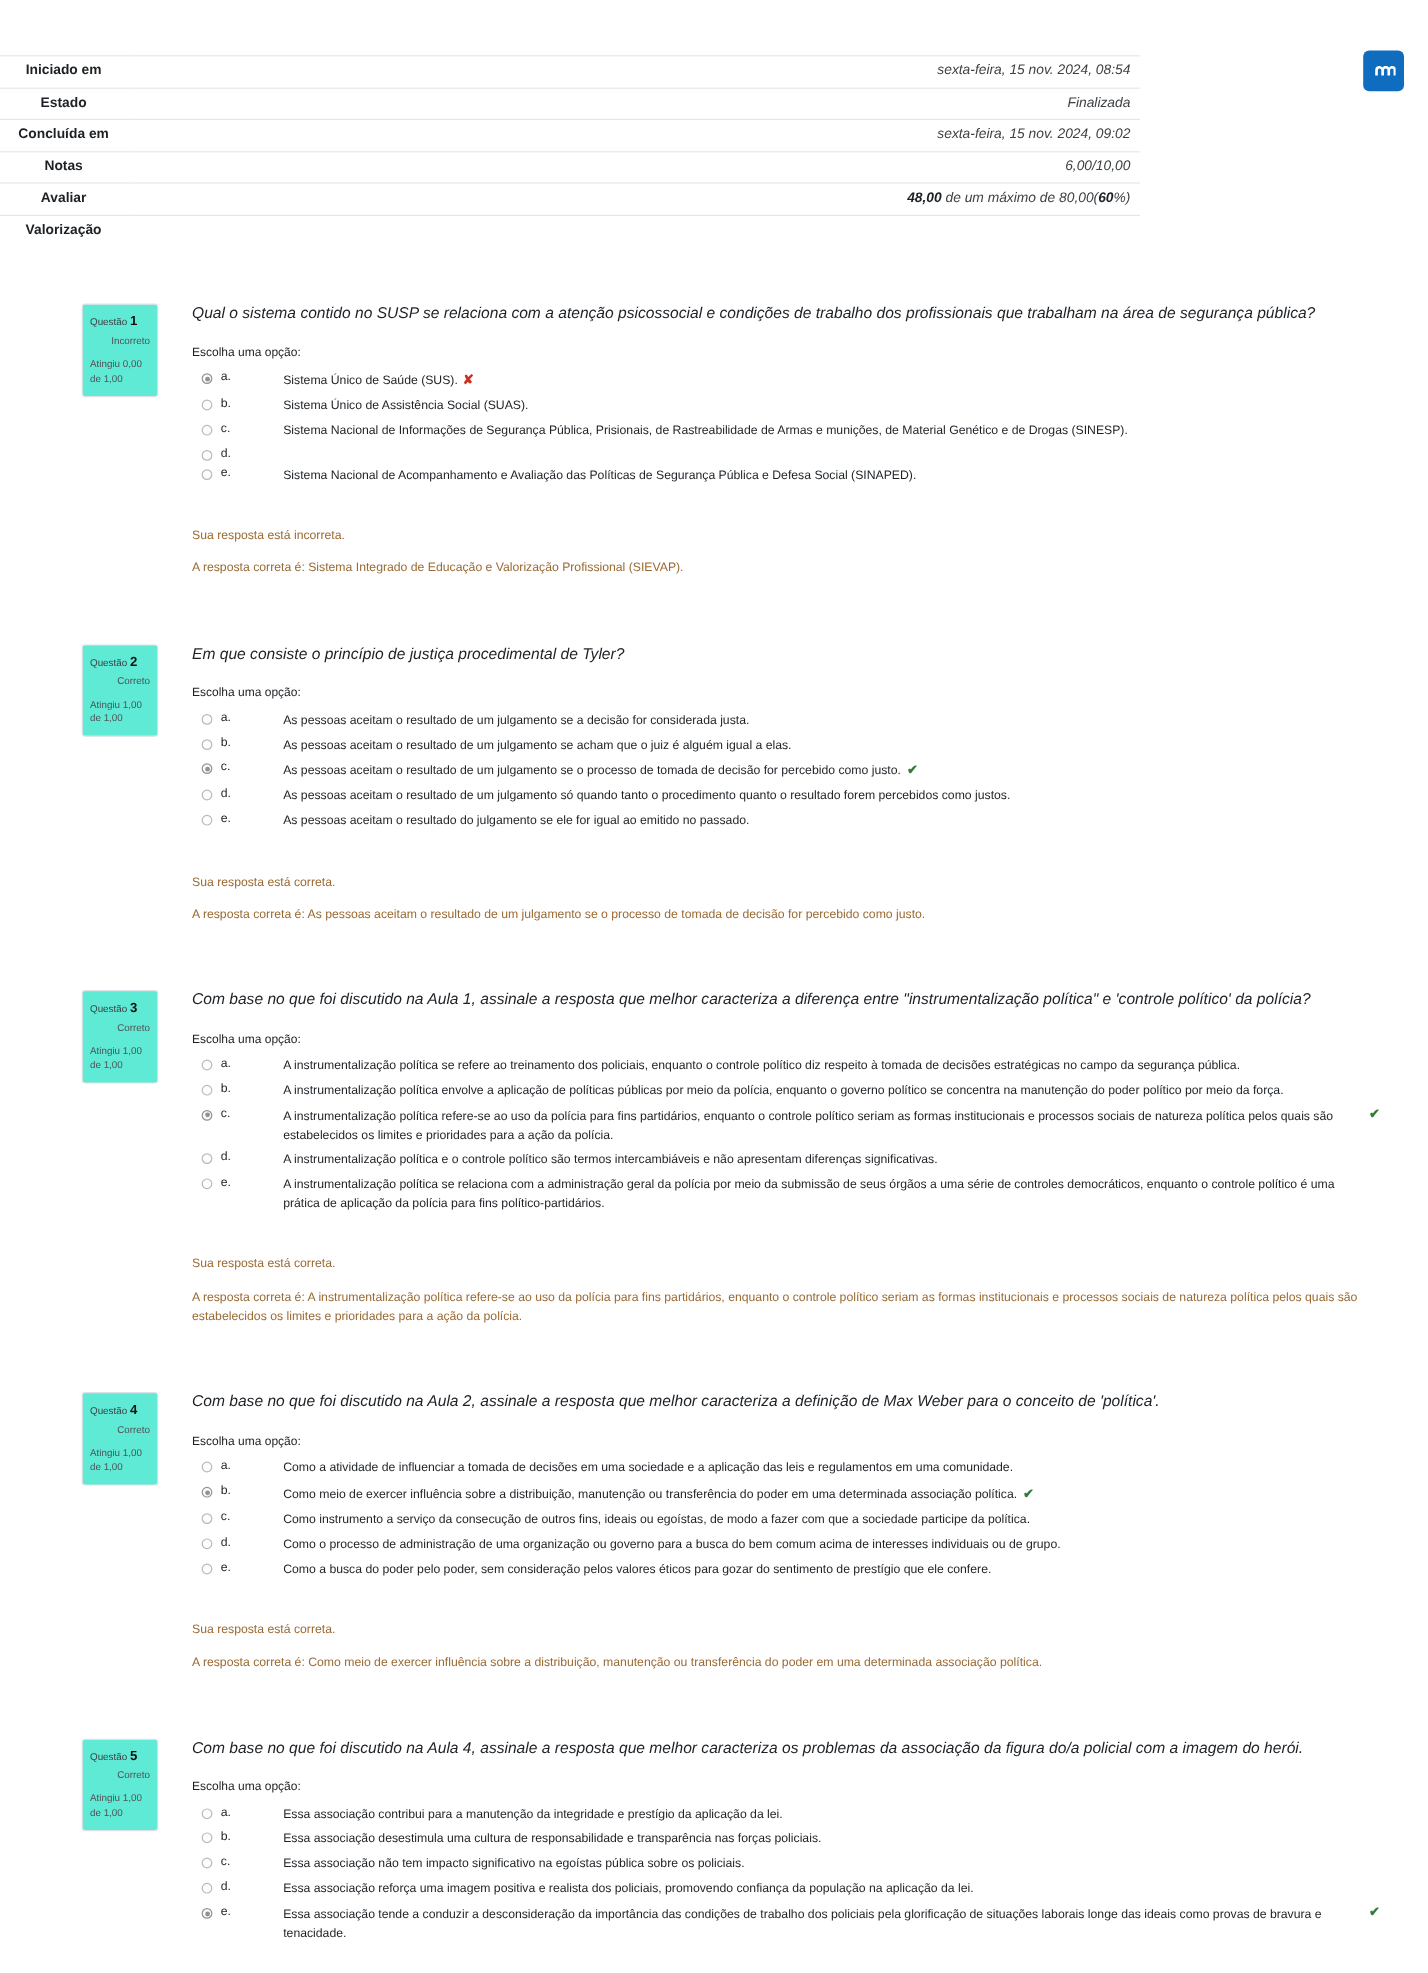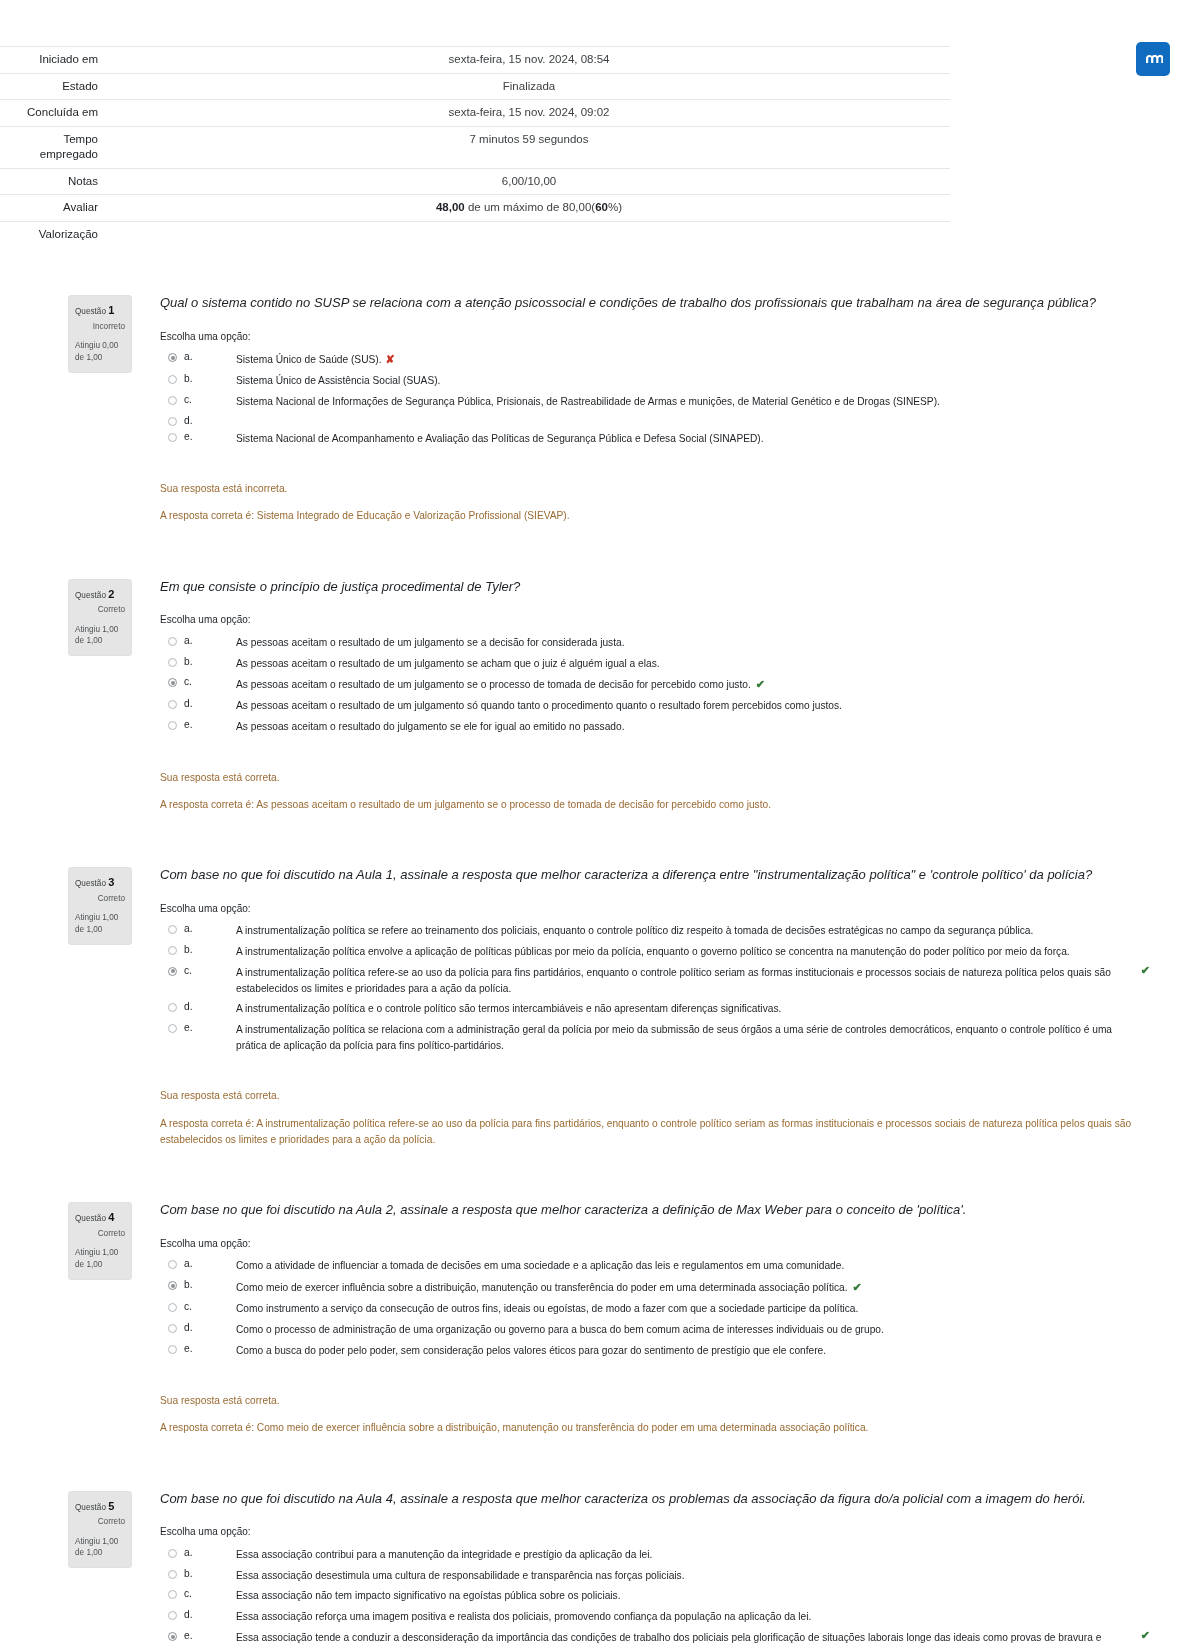--- a/index.html
+++ b/index.html
@@ -43,51 +43,52 @@
     font-size: 11.5px;
   }
   table.summary-table th,
   table.summary-table td {
     border-top: 1px solid #e4e7ea;
     padding: 5px 8px;
     vertical-align: top;
     line-height: 1.35;
   }
   table.summary-table th {
+    text-align: center;
+    width: 108px;
+    font-weight: bold;
+    color: #1d2125;
+    padding-right: 10px;
+  }
+  table.summary-table td {
     text-align: right;
-    width: 108px;
-    font-weight: normal;
-    color: #1d2125;
-    padding-right: 10px;
-  }
-  table.summary-table td {
-    text-align: center;
     color: #3d4144;
     font-weight: normal;
+    font-style: italic;
   }
   table.summary-table tr.last-row th { border-bottom: none; }
   .grade-strong { font-weight: bold; color: #1d2125; }
 
   
   .question {
     display: flex;
     align-items: flex-start;
     margin: 0 0 0 0;
     padding: 0 40px 0 68px;
   }
   .q-info {
     width: 64px;
     min-width: 64px;
     border: 1px solid #dee2e6;
     border-radius: 3px;
     padding: 6px 6px 8px 6px;
     font-size: 8.2px;
     color: #4f5356;
     line-height: 1.5;
-    background: #e5e5e5;
+    background: #5eead4;
     margin-top: 8px;
   }
   .q-info .q-num {
     color: #3d4144;
     margin-bottom: 2px;
     white-space: nowrap;
   }
   .q-info .q-num b {
     font-size: 11px;
     color: #111;
@@ -211,24 +212,20 @@
       </tr>
       <tr>
         <th>Estado</th>
         <td>Finalizada</td>
       </tr>
       <tr>
         <th>Concluída em</th>
         <td>sexta-feira, 15 nov. 2024, 09:02</td>
       </tr>
       <tr>
-        <th>Tempo empregado</th>
-        <td>7 minutos 59 segundos</td>
-      </tr>
-      <tr>
         <th>Notas</th>
         <td>6,00/10,00</td>
       </tr>
       <tr>
         <th>Avaliar</th>
         <td><span class="grade-strong">48,00</span><span> de um máximo de 80,00(</span><span class="grade-strong">60</span><span>%)</span></td>
       </tr>
       <tr class="last-row">
         <th>Valorização</th>
         <td></td>

